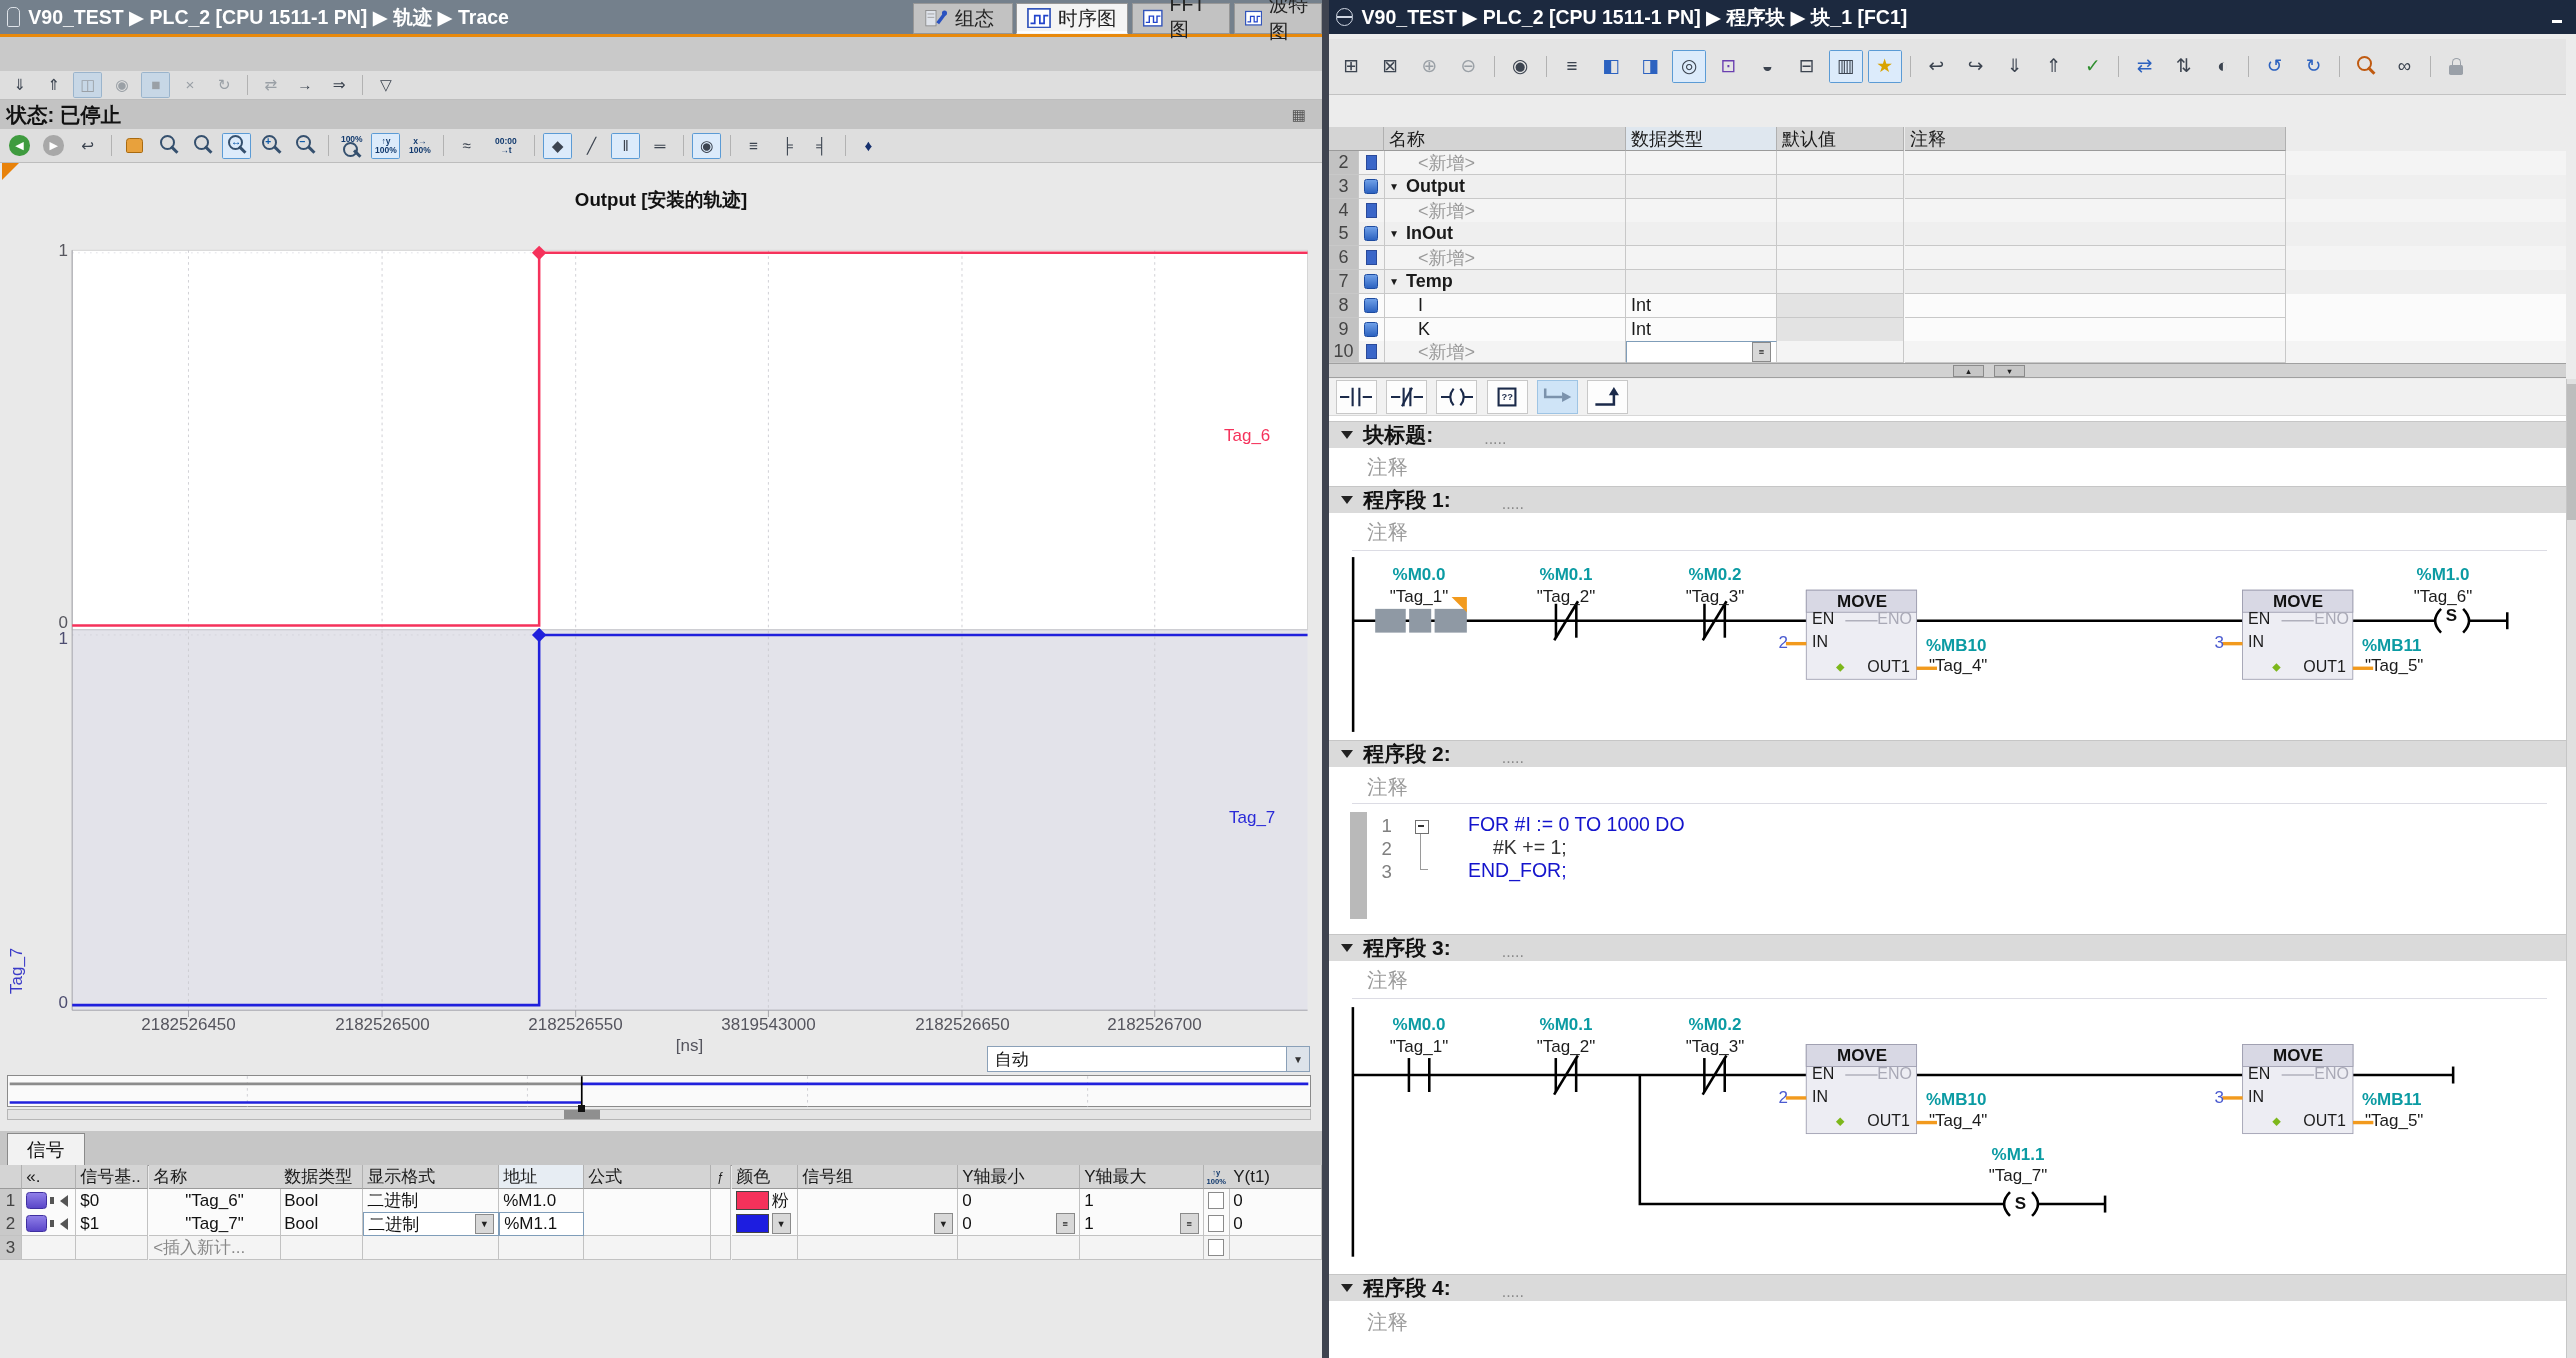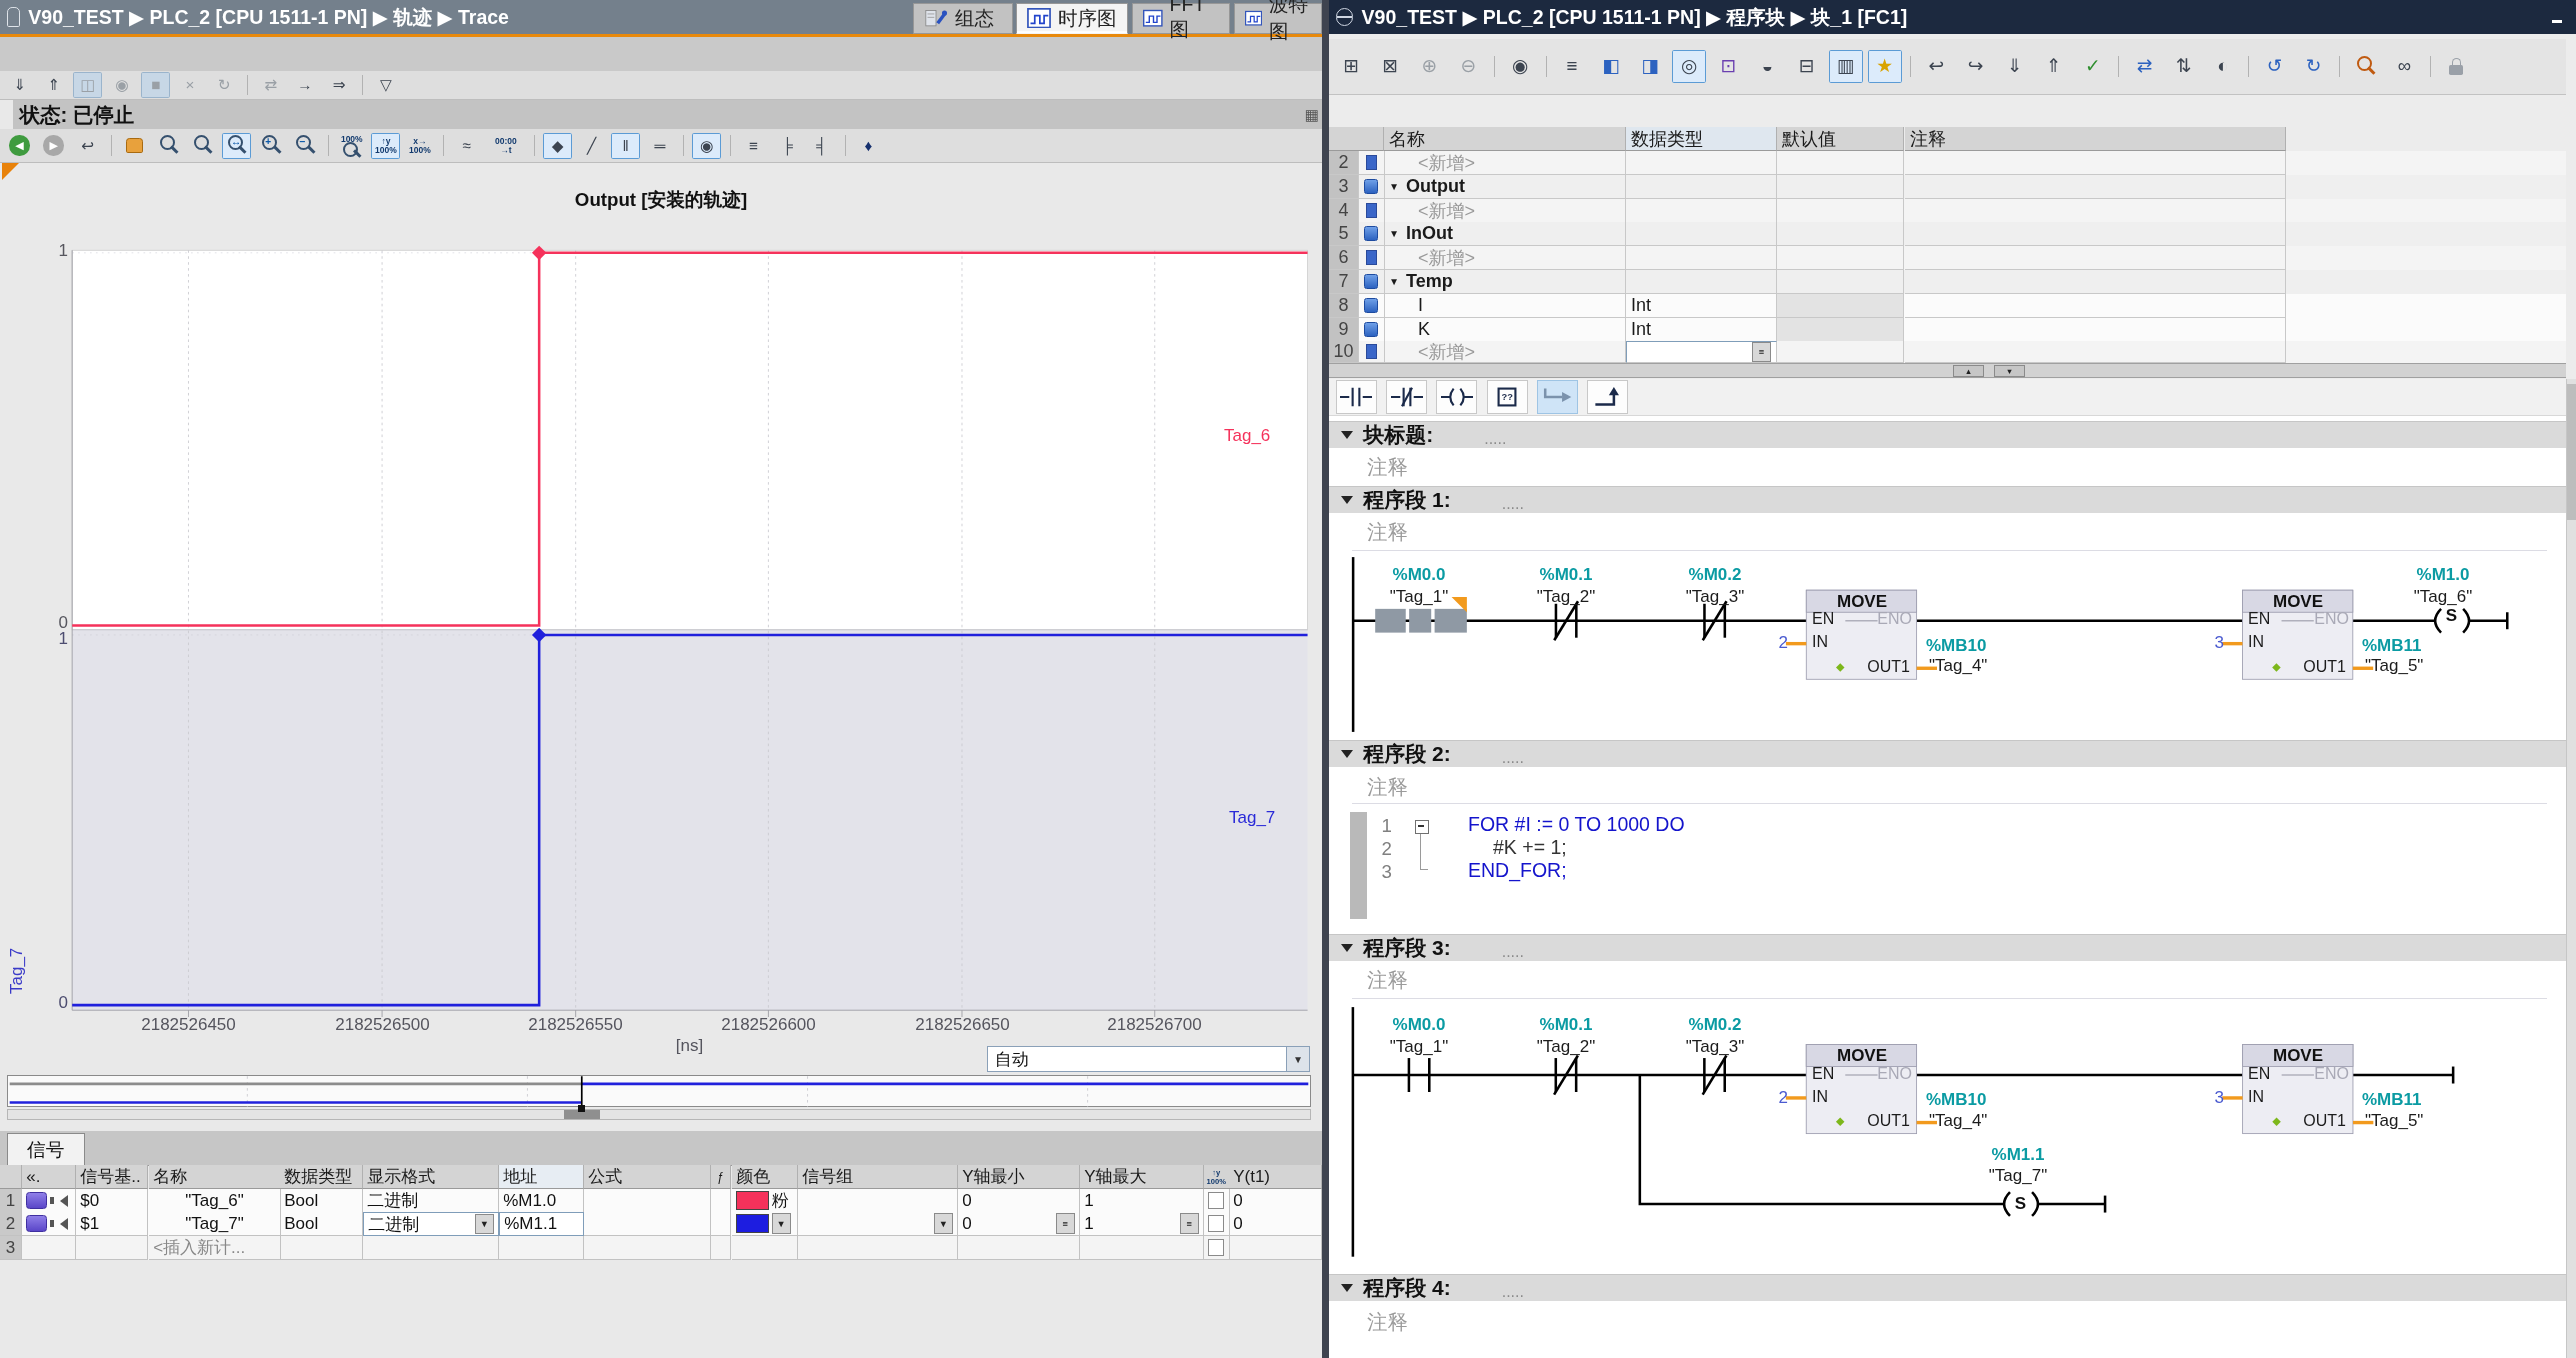--- a/index.html
+++ b/index.html
@@ -39,21 +39,21 @@
   .ti .tiny{font-size:8.5px;font-weight:bold;color:#123a6e;}
   .sep{width:0.8px;height:20.4px;background:#b2b2b2;margin:0 3.4px;flex:none;}
   .mag{position:relative;width:25.5px;height:24px;}
   .mag .lens{position:absolute;left:4.2px;top:1.7px;width:11px;height:11px;border:2.5px solid #35506e;border-radius:50%;}
   .mag .stem{position:absolute;left:14.4px;top:14.4px;width:8.5px;height:2.5px;background:#35506e;transform:rotate(45deg);}
   .mag .sign{position:absolute;left:6.8px;top:3.4px;font-size:10.2px;font-weight:bold;color:#0a58a8;}
   .hand{width:15.3px;height:12.7px;background:#e8a13c;border:0.8px solid #a86a10;border-radius:3.4px 3.4px 1.7px 1.7px;}
   .lock{position:relative;width:13.6px;height:10.2px;background:#9aa0a8;border-radius:1.7px;margin-top:6.8px;}
   .lock:before{content:"";position:absolute;left:2.5px;top:-6.8px;width:6.8px;height:6.8px;border:1.7px solid #9aa0a8;border-bottom:none;border-radius:5.1px 5.1px 0 0;}
   
-  .statusrow{left:13px;top:100px;width:1322px;height:29px;background:#c3c3c3;border-bottom:0.8px solid #a8a8a8;
+  .statusrow{left:0;top:100px;width:1322px;height:29px;background:#c3c3c3;border-bottom:0.8px solid #a8a8a8;
              display:flex;align-items:center;}
   .status-label{font-size:20.4px;font-weight:bold;color:#111;padding-left:6.8px;}
   .infobar{left:0;top:163px;width:1322px;height:20.4px;background:#a9a9a9;color:#fff;font-size:17px;
            display:flex;align-items:center;justify-content:center;}
   .cursorflag{left:1.7px;top:163px;width:0;height:0;border-top:17px solid #e8820a;border-right:17px solid transparent;}
   
   .charttitle{left:0;top:187px;width:1322px;text-align:center;font-size:18.7px;font-weight:bold;color:#111;}
   .ylab{position:absolute;width:22px;text-align:right;font-size:17px;color:#56565e;}
   .yaxis-rot{position:absolute;writing-mode:vertical-rl;transform:rotate(180deg);font-size:17px;color:#3a3ac8;}
   .slab{position:absolute;font-size:17px;}
@@ -318,21 +318,21 @@
   <div class="ylab" style="left:46px;top:241px;">1</div>
   <div class="ylab" style="left:46px;top:613px;">0</div>
   <div class="ylab" style="left:46px;top:629px;color:#4d4d70;">1</div>
   <div class="ylab" style="left:46px;top:993px;color:#4d4d70;">0</div>
   <div class="yaxis-rot" style="left:6.8px;top:875px;height:119px;">Tag_7</div>
   <div class="slab" style="left:1224px;top:426px;color:#f5325b;">Tag_6</div>
   <div class="slab" style="left:1229px;top:808px;color:#2a2ad8;">Tag_7</div>
   <div class="xtick" style="left:112px;top:1015px;">2182526450</div>
   <div class="xtick" style="left:306px;top:1015px;">2182526500</div>
   <div class="xtick" style="left:499px;top:1015px;">2182526550</div>
-  <div class="xtick" style="left:692px;top:1015px;">2182526600</div>
+  <div class="xtick" style="left:692px;top:1015px;">3819543000</div>
   <div class="xtick" style="left:886px;top:1015px;">2182526650</div>
   <div class="xtick" style="left:1078px;top:1015px;">2182526700</div>
   <div class="xtick" style="left:613px;top:1036px;width:153px;">[ns]</div>
 
   <div class="abs dd">
     <span class="val">自动</span>
     <span class="btn">▼</span>
   </div>
 
   <div class="abs ovbox"></div>

